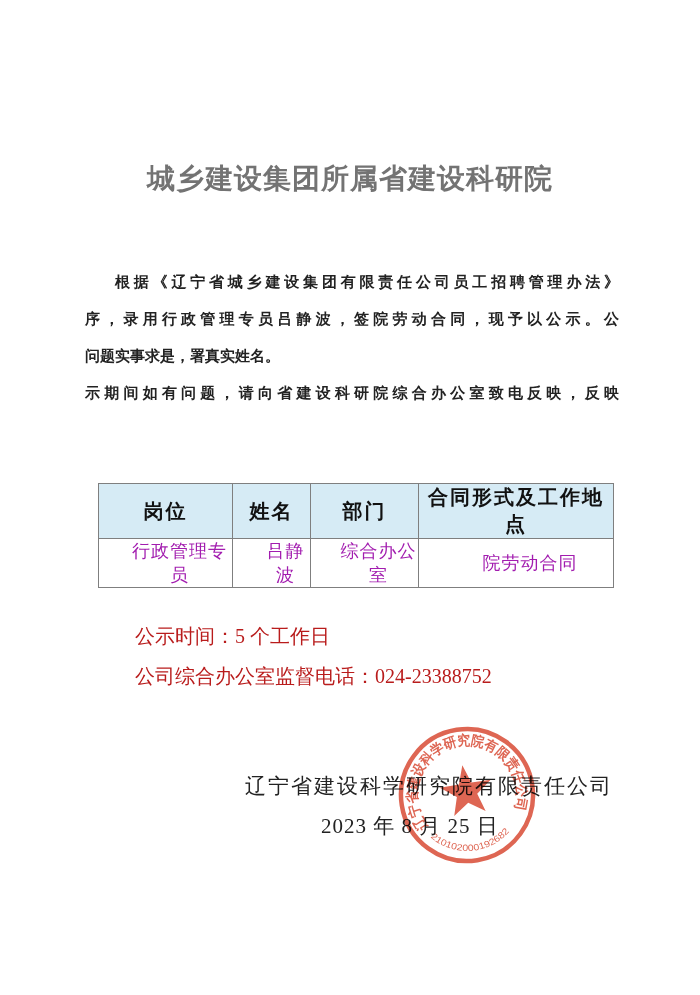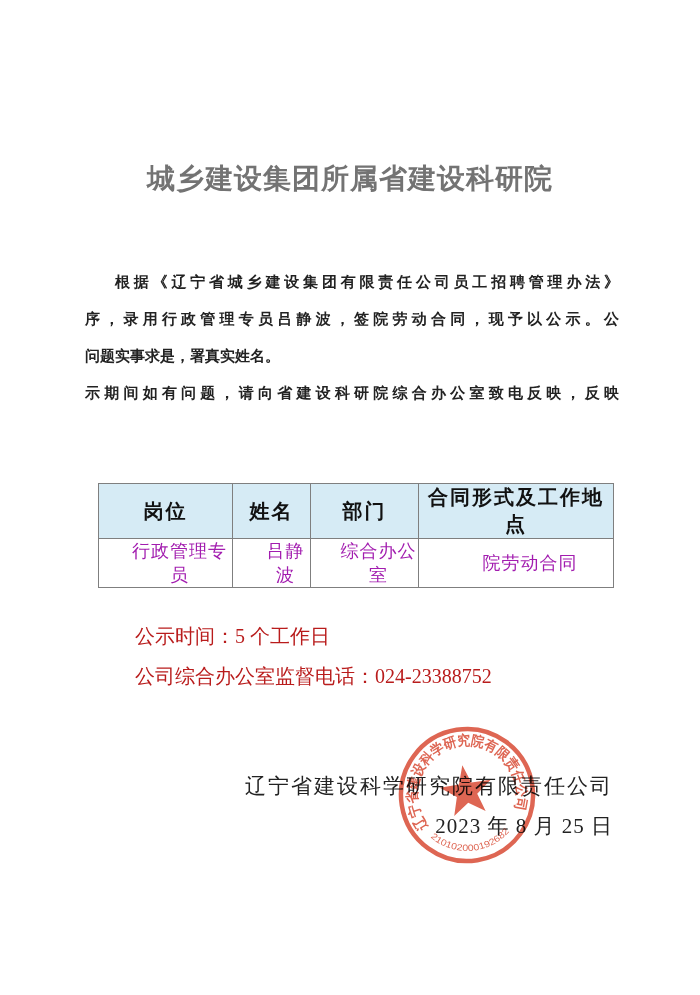--- a/index.html
+++ b/index.html
@@ -105,21 +105,21 @@
     position: absolute;
     top: 772px; left: 85px; width: 528px;
     text-align: right;
     font-size: 21px;
     letter-spacing: 2px;
     color: #222;
   }
   .signature-date {
     position: absolute;
     top: 812px; left: 321px; width: 292px;
-    text-align: right;
+    text-align: left;
     font-size: 21px;
     letter-spacing: 1px;
     color: #222;
   }
 
   
   .seal {
     position: absolute;
     top: 720px; left: 392px;
     width: 150px; height: 150px;

